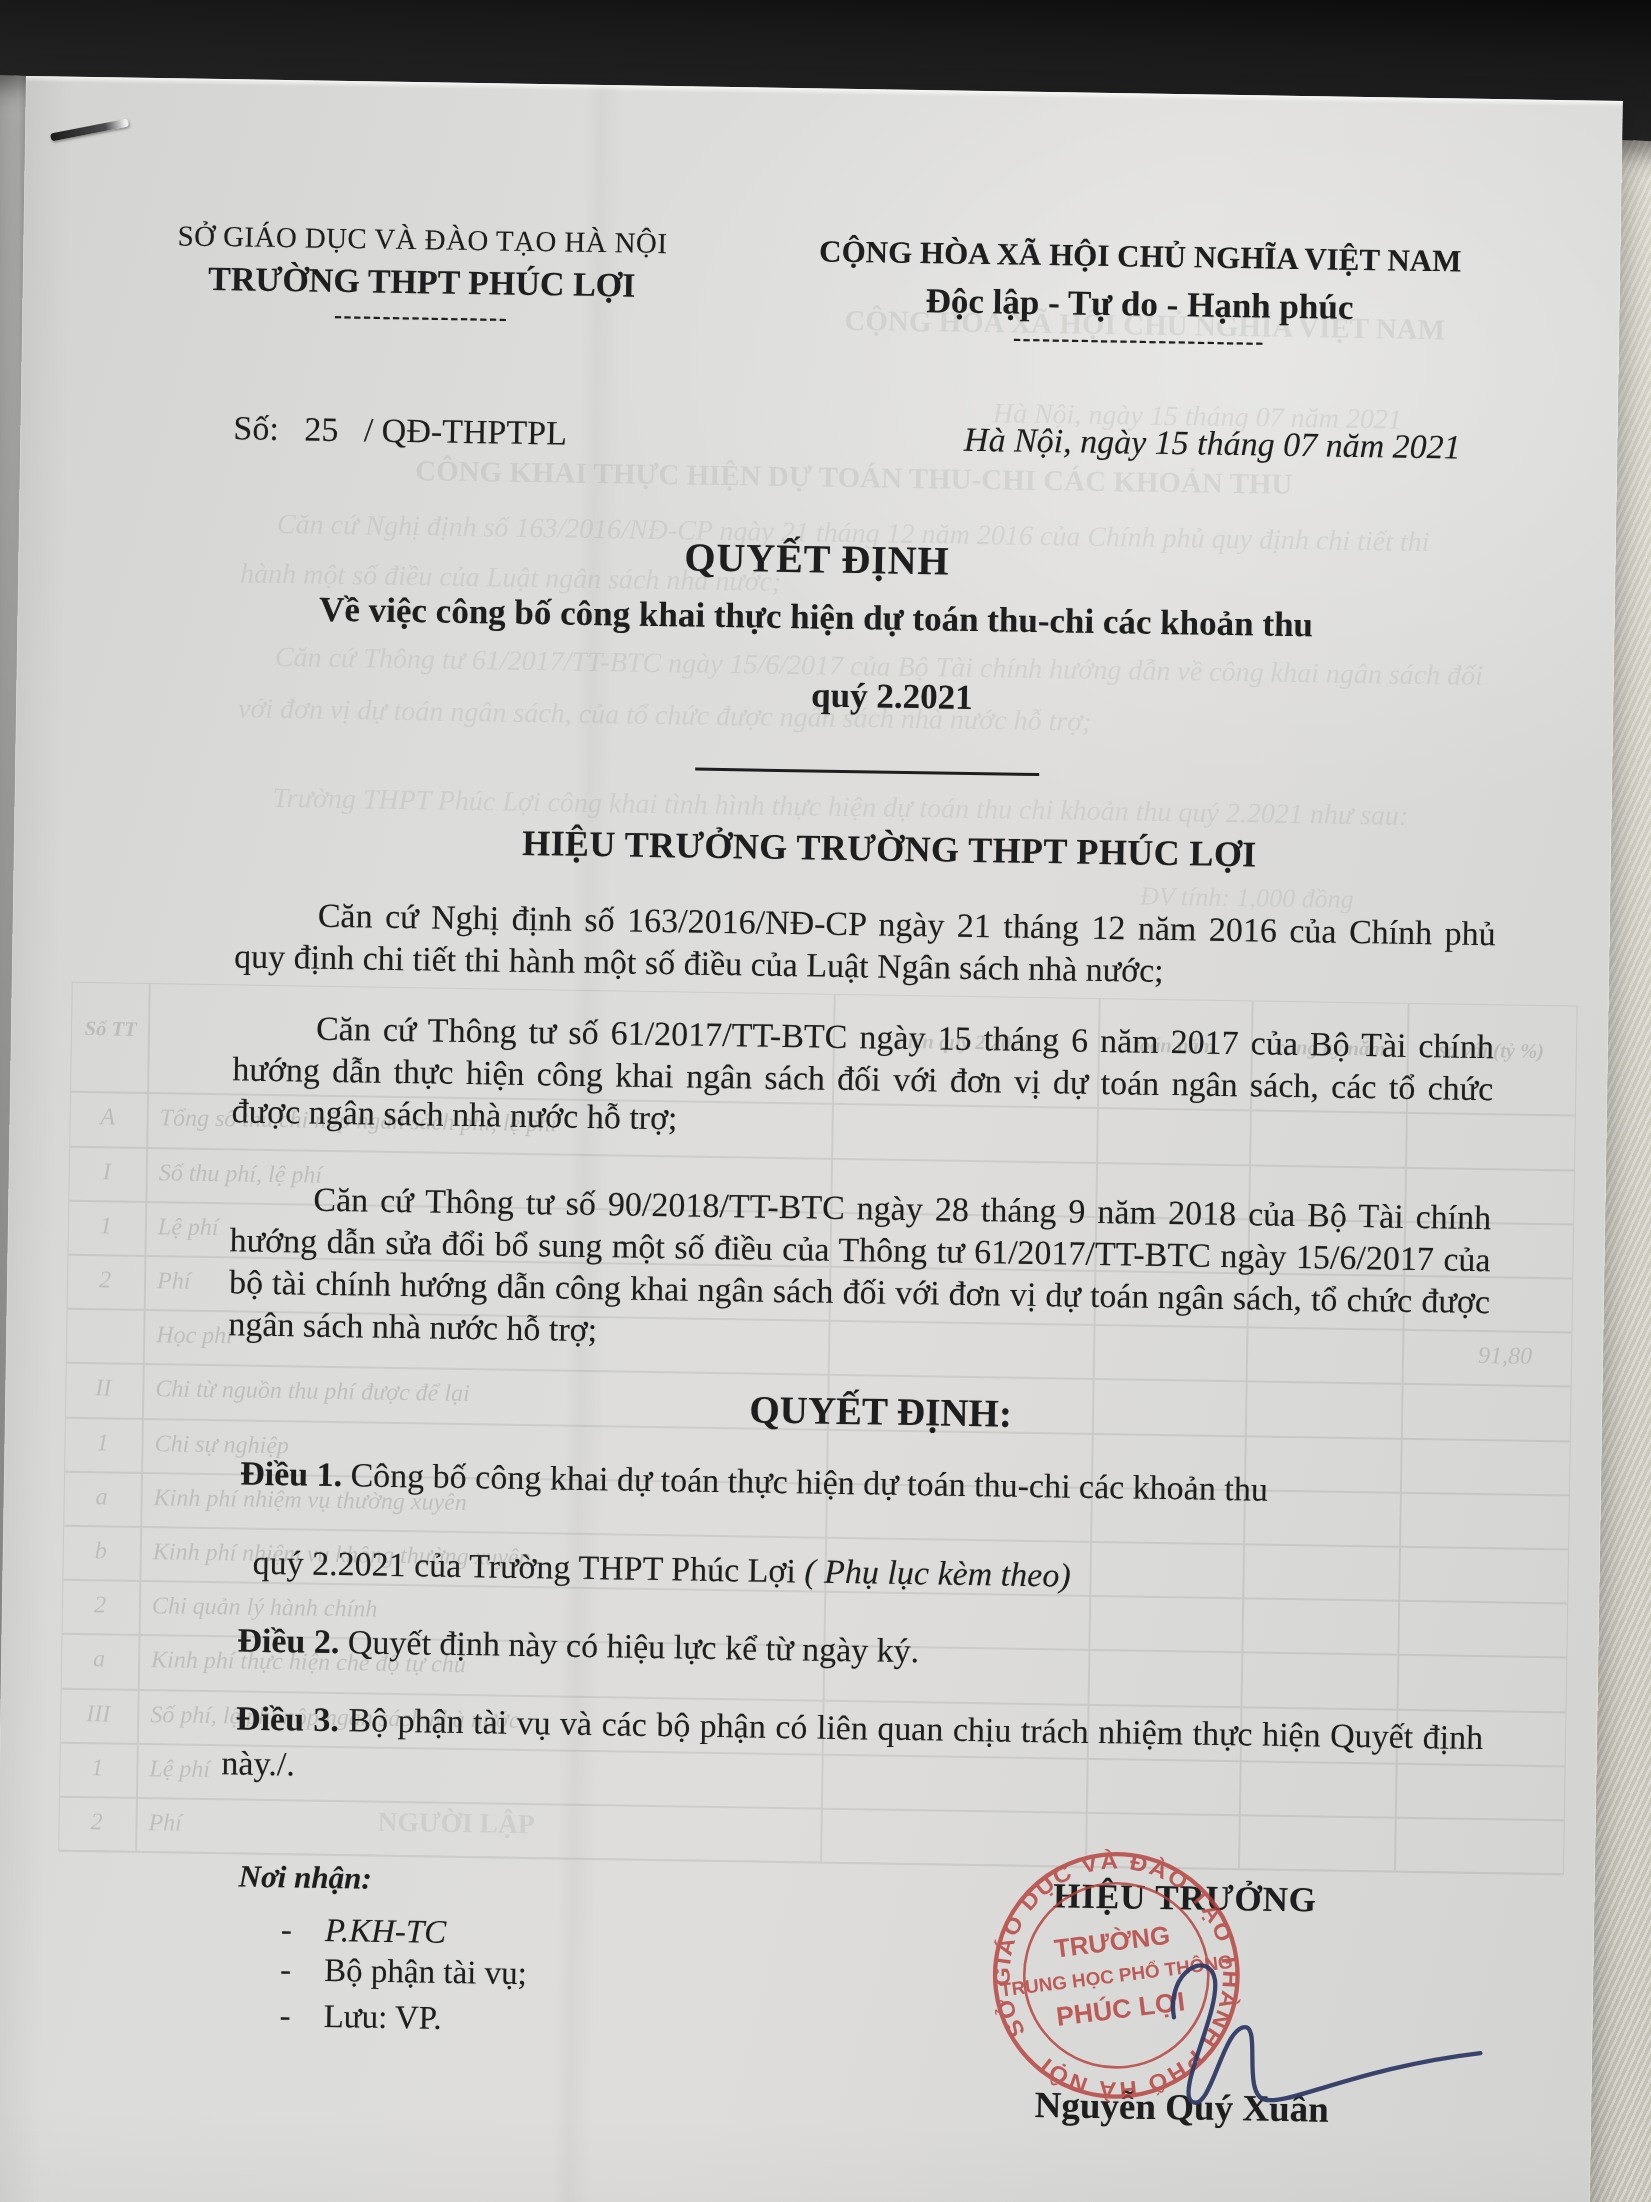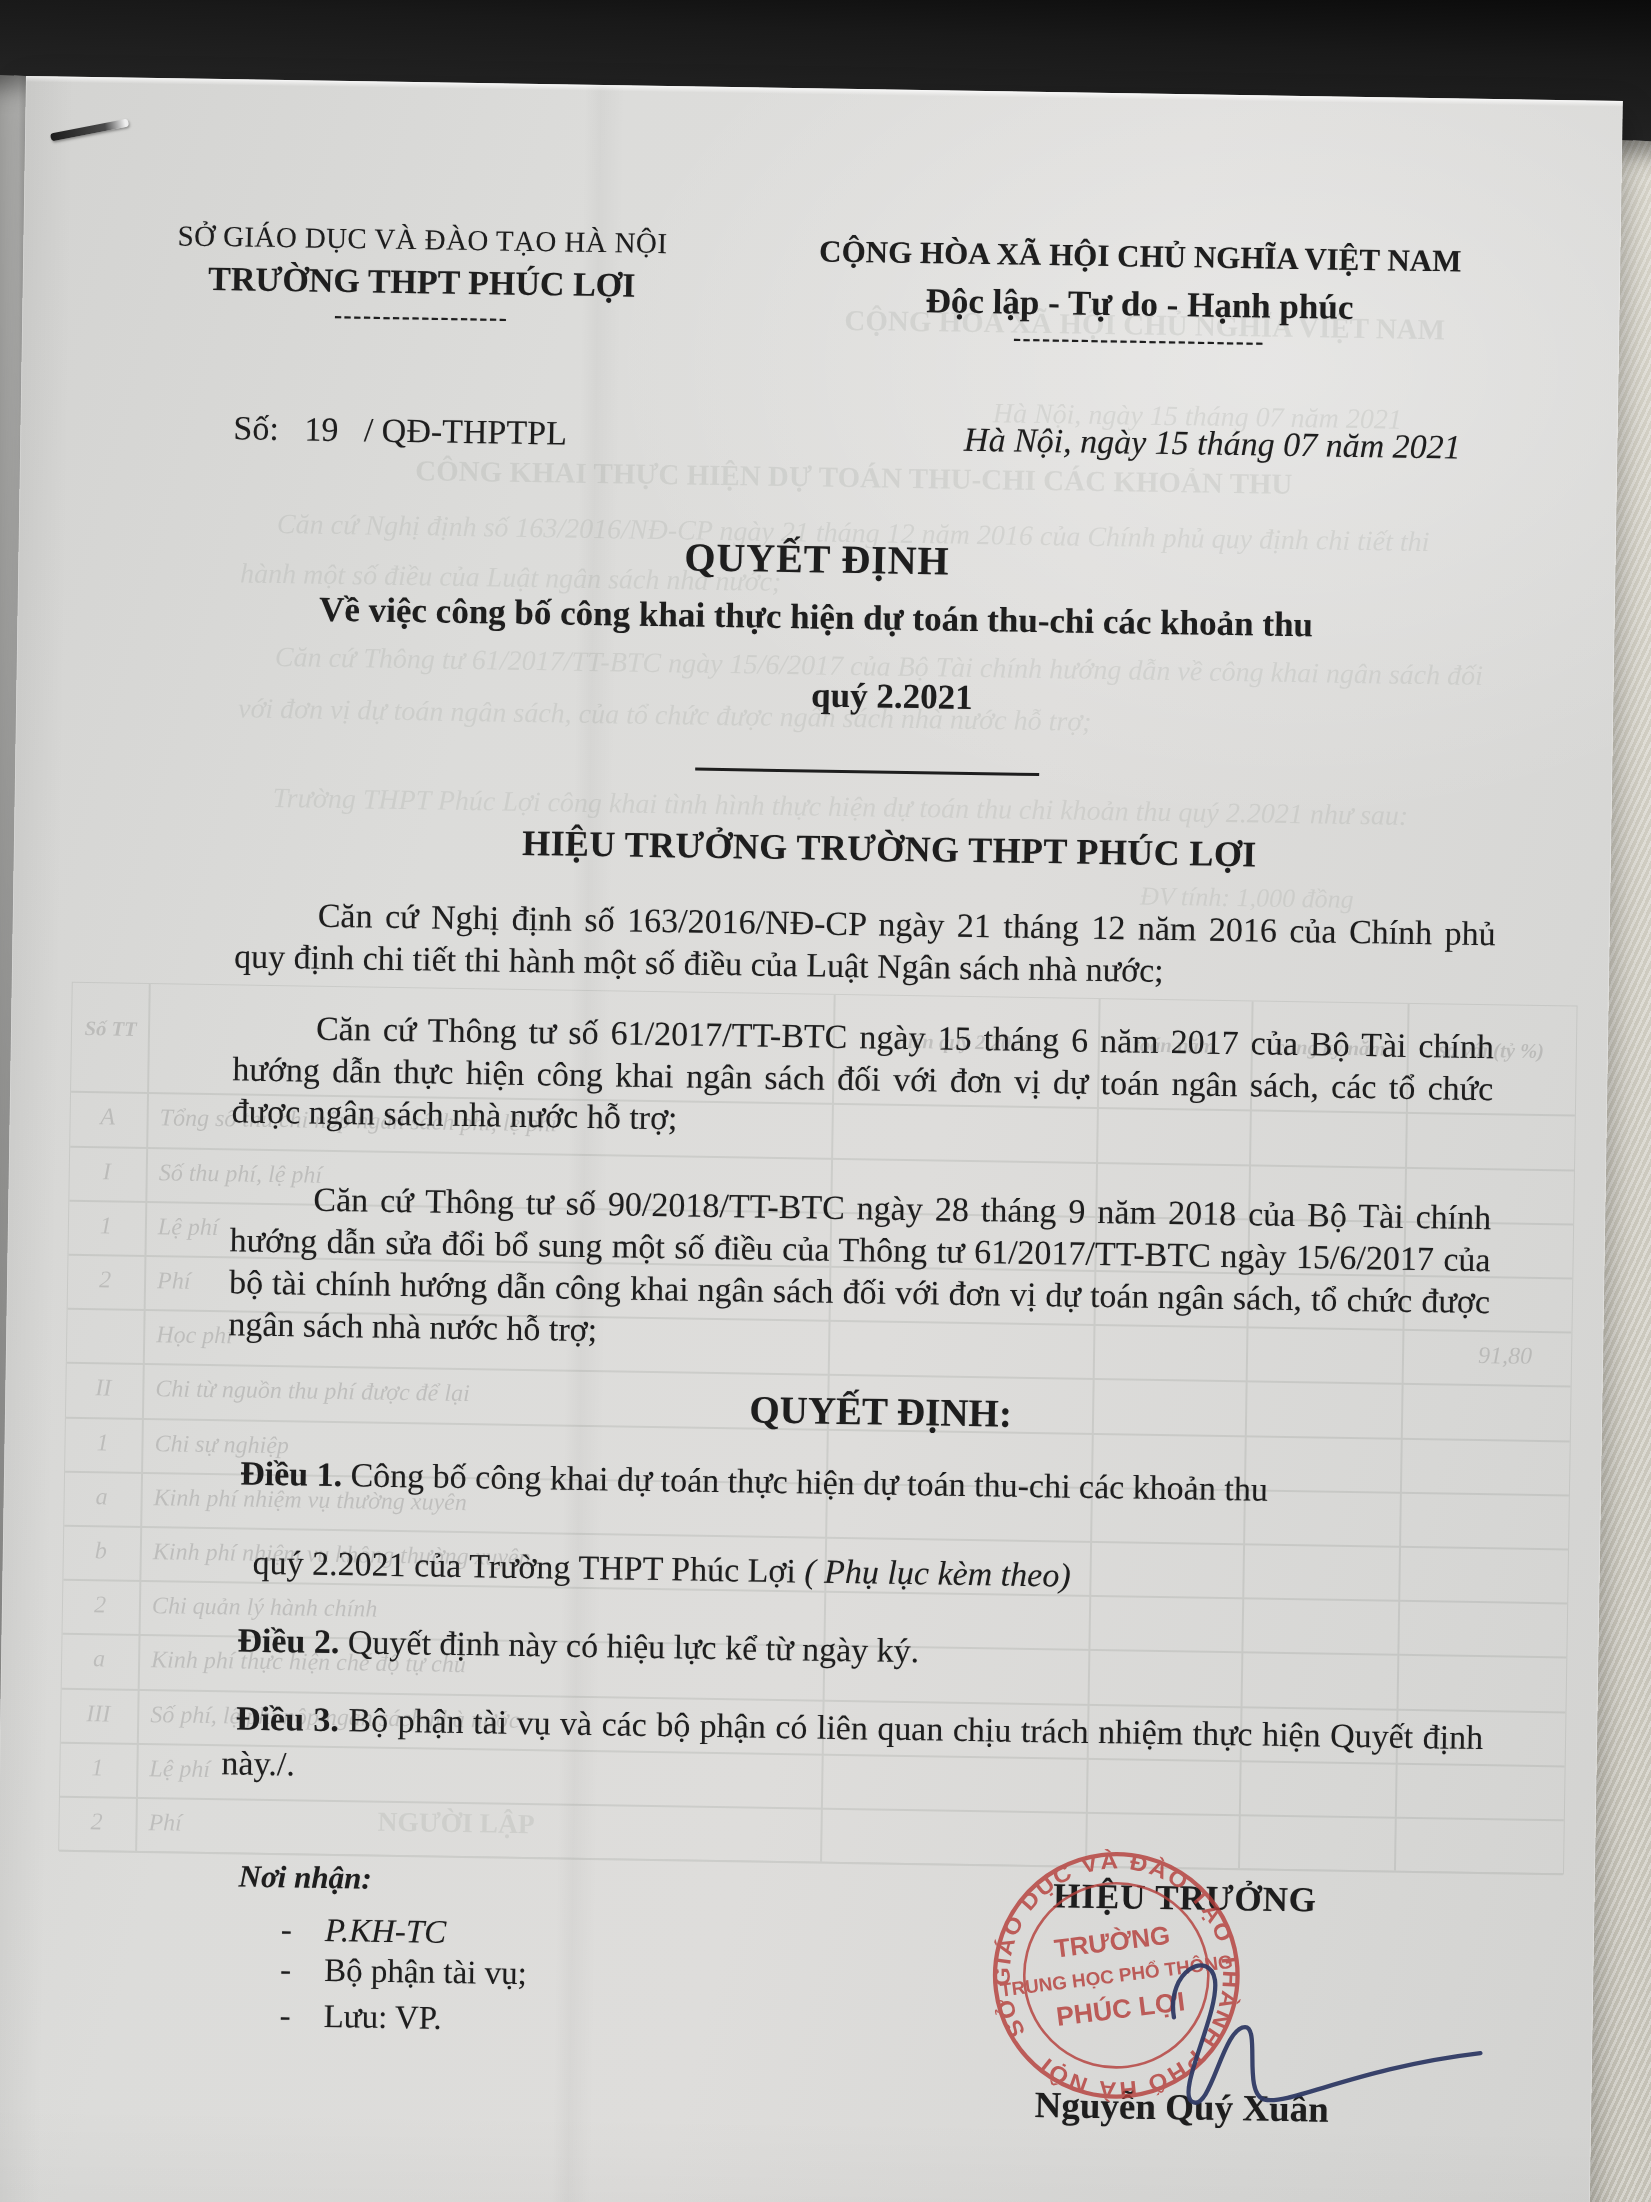--- a/index.html
+++ b/index.html
@@ -171,21 +171,21 @@
       </div>
 
       <div class="abs ctr" style="left:730px;top:145px;width:774px;">
         <div class="hdrR-line1">CỘNG HÒA XÃ HỘI CHỦ NGHĨA VIỆT NAM</div>
         <div class="hdrR-line2">Độc lập - Tự do - Hạnh phúc</div>
         <div class="hdr-dash">--------------------------</div>
       </div>
 
       <div class="abs" style="left:213px;top:330px;font-size:34px;">
         <span>Số:</span>&nbsp;&nbsp;
-        <span>19</span>&nbsp;&nbsp;
+        <span>25</span>&nbsp;&nbsp;
         <span>/ QĐ-THPTPL</span>
       </div>
       <div class="abs i ctr" style="left:878px;top:330px;width:628px;font-size:34px;">Hà Nội, ngày 15  tháng 07 năm 2021</div>
 
       <div class="abs b ctr" style="left:0;top:447px;width:1597px;font-size:40px;letter-spacing:0.9px;">QUYẾT ĐỊNH</div>
       <div class="abs b ctr" style="left:0;top:509px;width:1597px;font-size:35px;">Về việc công bố công khai thực hiện dự toán thu-chi các khoản thu</div>
       <div class="abs b ctr" style="left:77px;top:587px;width:1597px;font-size:35px;">quý 2.2021</div>
       <div class="abs rule" style="left:680px;top:681px;width:344px;"></div>
 
       <div class="abs b ctr" style="left:77px;top:738px;width:1597px;font-size:36px;letter-spacing:0.4px;">HIỆU TRƯỞNG TRƯỜNG THPT PHÚC LỢI</div>

